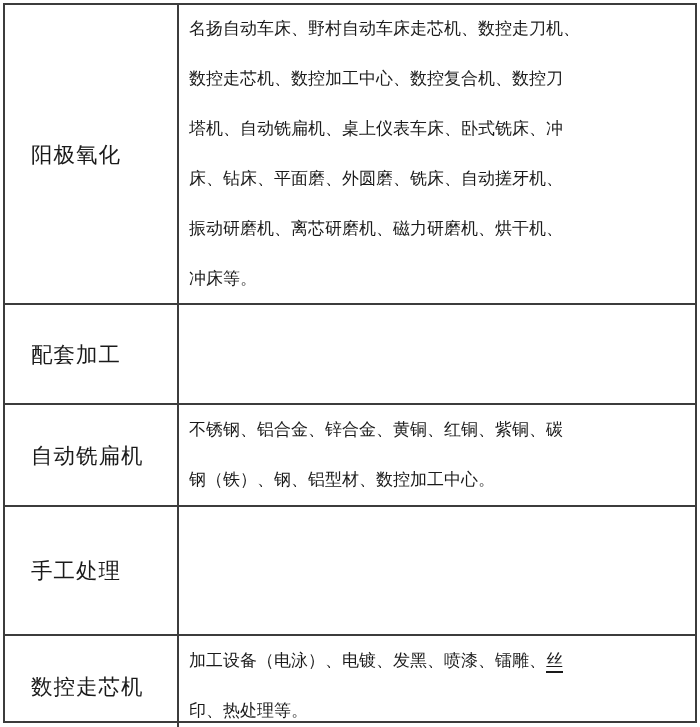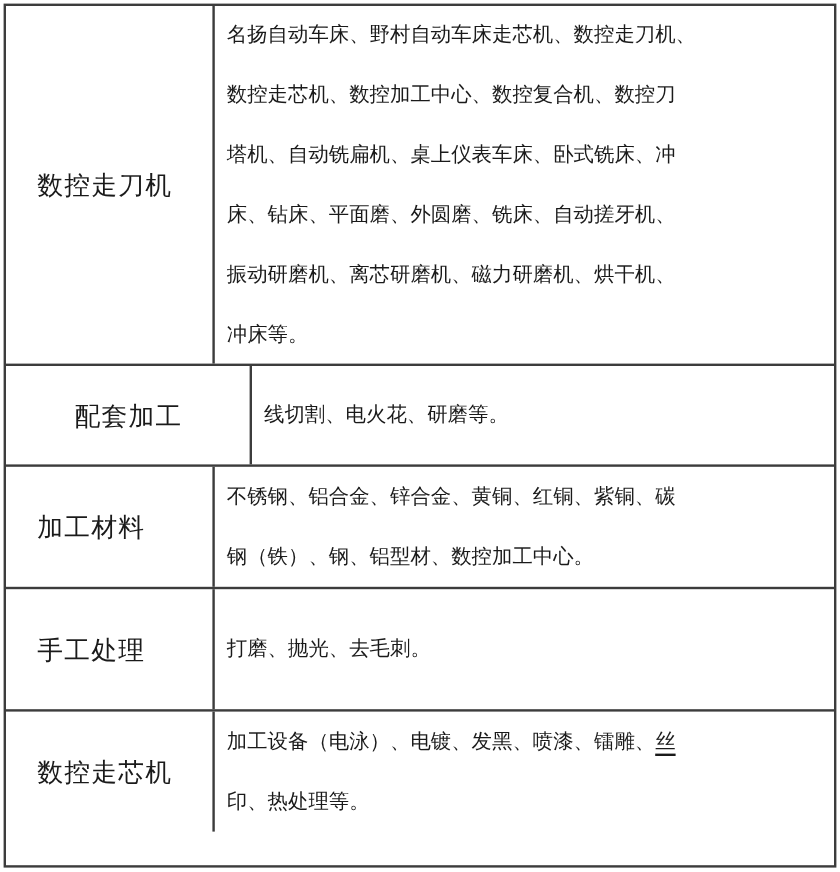--- a/index.html
+++ b/index.html
@@ -16,23 +16,23 @@
     border: 2px solid #3c3c3c;
     background: #ffffff;
     color: #1a1a1a;
   }
   .t-row {
     display: flex;
     border-bottom: 2px solid #3c3c3c;
   }
   .t-row:last-child { border-bottom: none; }
   .row-equipment { height: 300px; }
-  .row-support   { height: 84px; padding-left: 31px; }
+  .row-support   { height: 100px; }
   .row-material  { height: 102px; }
-  .row-manual    { height: 102px; }
+  .row-manual    { height: 129px; }
   .row-surface   { height: 100px; }
   .cell-label {
     width: 174px;
     border-right: 2px solid #3c3c3c;
     display: flex;
     align-items: center;
     padding-left: 26px;
     font-size: 21.5px;
     letter-spacing: 1px;
     flex-shrink: 0;
@@ -54,57 +54,51 @@
     text-underline-offset: 5px;
   }
 </style>
 </head>
 <body>
 
 <div class="doc-table">
 
   <div class="t-row row-equipment">
     <div class="cell-label">
-      <span class="txt">数控走刀机</span>
+      <span class="txt">阳极氧化</span>
     </div>
     <div class="cell-content">
       <span class="txt">名扬自动车床、野村自动车床走芯机、数控走刀机、
 数控走芯机、数控加工中心、数控复合机、数控刀
 塔机、自动铣扁机、桌上仪表车床、卧式铣床、冲
 床、钻床、平面磨、外圆磨、铣床、自动搓牙机、
 振动研磨机、离芯研磨机、磁力研磨机、烘干机、
 冲床等。</span>
     </div>
   </div>
 
   <div class="t-row row-support">
     <div class="cell-label">
       <span class="txt">配套加工</span>
     </div>
-    <div class="cell-content">
-      <span class="txt">线切割、电火花、研磨等。</span>
-    </div>
   </div>
 
   <div class="t-row row-material">
     <div class="cell-label">
-      <span class="txt">加工材料</span>
+      <span class="txt">自动铣扁机</span>
     </div>
     <div class="cell-content">
       <span class="txt">不锈钢、铝合金、锌合金、黄铜、红铜、紫铜、碳
 钢（铁）、钢、铝型材、数控加工中心。</span>
     </div>
   </div>
 
   <div class="t-row row-manual">
     <div class="cell-label">
       <span class="txt">手工处理</span>
-    </div>
-    <div class="cell-content">
-      <span class="txt">打磨、抛光、去毛刺。</span>
     </div>
   </div>
 
   <div class="t-row row-surface">
     <div class="cell-label">
       <span class="txt">数控走芯机</span>
     </div>
     <div class="cell-content">
       <span class="txt"><span>加工设备（电泳）、电镀、发黑、喷漆、镭雕、</span><span class="u-seg">丝</span><span>
 印、热处理等。</span></span>

